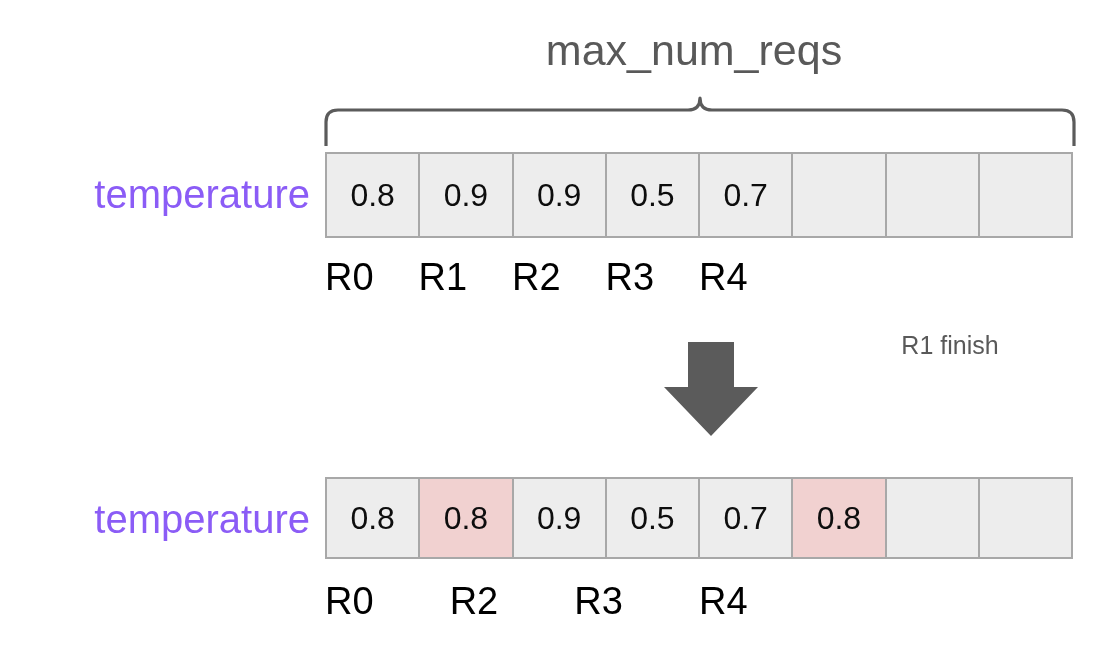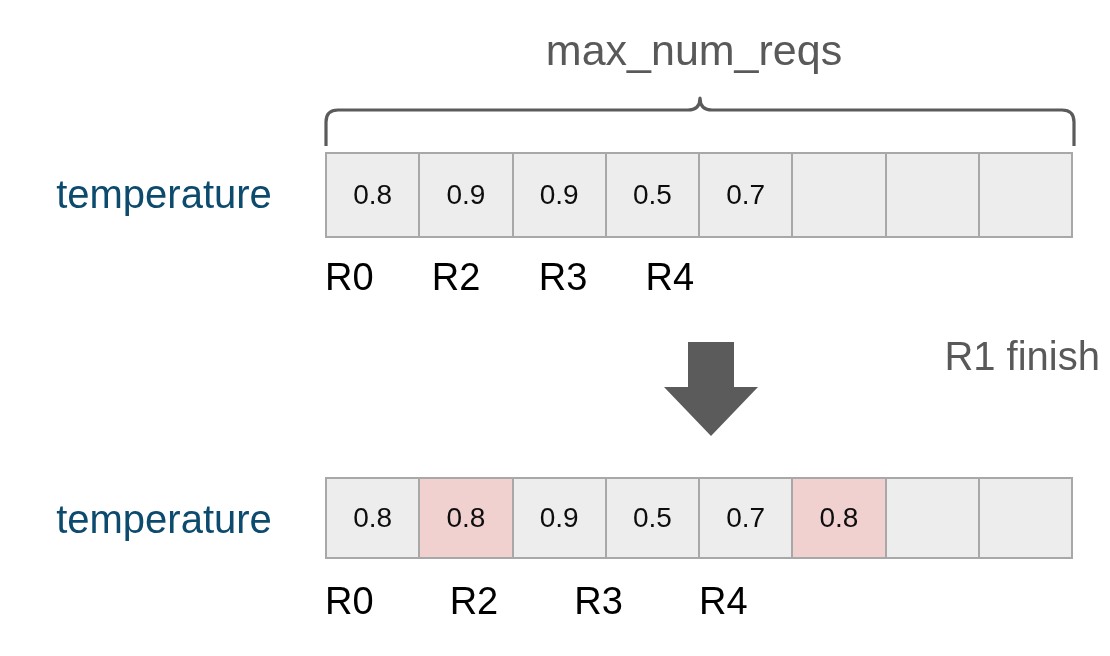--- a/index.html
+++ b/index.html
@@ -35,25 +35,25 @@
   #brace-svg {
     left: 320px;
     top: 96px;
     width: 760px;
     height: 50px;
   }
 
   
   .row-label {
     font-size: 40px;
-    color: #0c4a6e;
+    color: #8b5cf6;
     white-space: nowrap;
     left: 18px;
     width: 292px;
-    text-align: center;
+    text-align: right;
   }
   #row-label-top    { top: 172px; }
   #row-label-bottom { top: 497px; }
 
   
   .grid {
     left: 325px;
     display: flex;
     border: 2px solid #a8a8a8;
     box-sizing: border-box;
@@ -63,21 +63,21 @@
   #grid-bottom { top: 477px; width: 748px; height: 82px; }
 
   .cell {
     flex: 1 1 0;
     min-width: 0;
     border-right: 2px solid #a8a8a8;
     box-sizing: border-box;
     display: flex;
     align-items: center;
     justify-content: center;
-    font-size: 28px;
+    font-size: 32px;
     color: #0d0d0d;
     background: #ededed;
     line-height: 1;
   }
   .cell:last-child { border-right: none; }
   .cell.hl { background: #f1d1d0; }
 
   
   .ids {
     left: 325px;
@@ -102,24 +102,24 @@
     top: 340px;
     width: 98px;
     height: 98px;
   }
 
   
   #event-note {
     left: 800px;
     top: 328px;
     width: 300px;
-    font-size: 40px;
+    font-size: 25px;
     color: #595959;
     line-height: 1.42;
-    text-align: right;
+    text-align: center;
     white-space: nowrap;
   }
 </style>
 </head>
 <body>
 
 <div class="abs" id="brace-label">
   <span id="brace-label-inner">max_num_reqs</span>
 </div>
 
@@ -135,20 +135,21 @@
   <div class="cell">0.9</div>
   <div class="cell">0.5</div>
   <div class="cell">0.7</div>
   <div class="cell"></div>
   <div class="cell"></div>
   <div class="cell"></div>
 </div>
 
 <div class="abs ids" id="ids-top">
   <div class="id">R0</div>
+  <div class="id">R1</div>
   <div class="id">R2</div>
   <div class="id">R3</div>
   <div class="id">R4</div>
   <div class="id"></div>
   <div class="id"></div>
   <div class="id"></div>
 </div>
 
 <svg class="abs" id="arrow-svg" viewBox="0 0 98 98">
   <polygon points="26,2 72,2 72,47 96,47 49,96 2,47 26,47" fill="#5b5b5b"></polygon>

